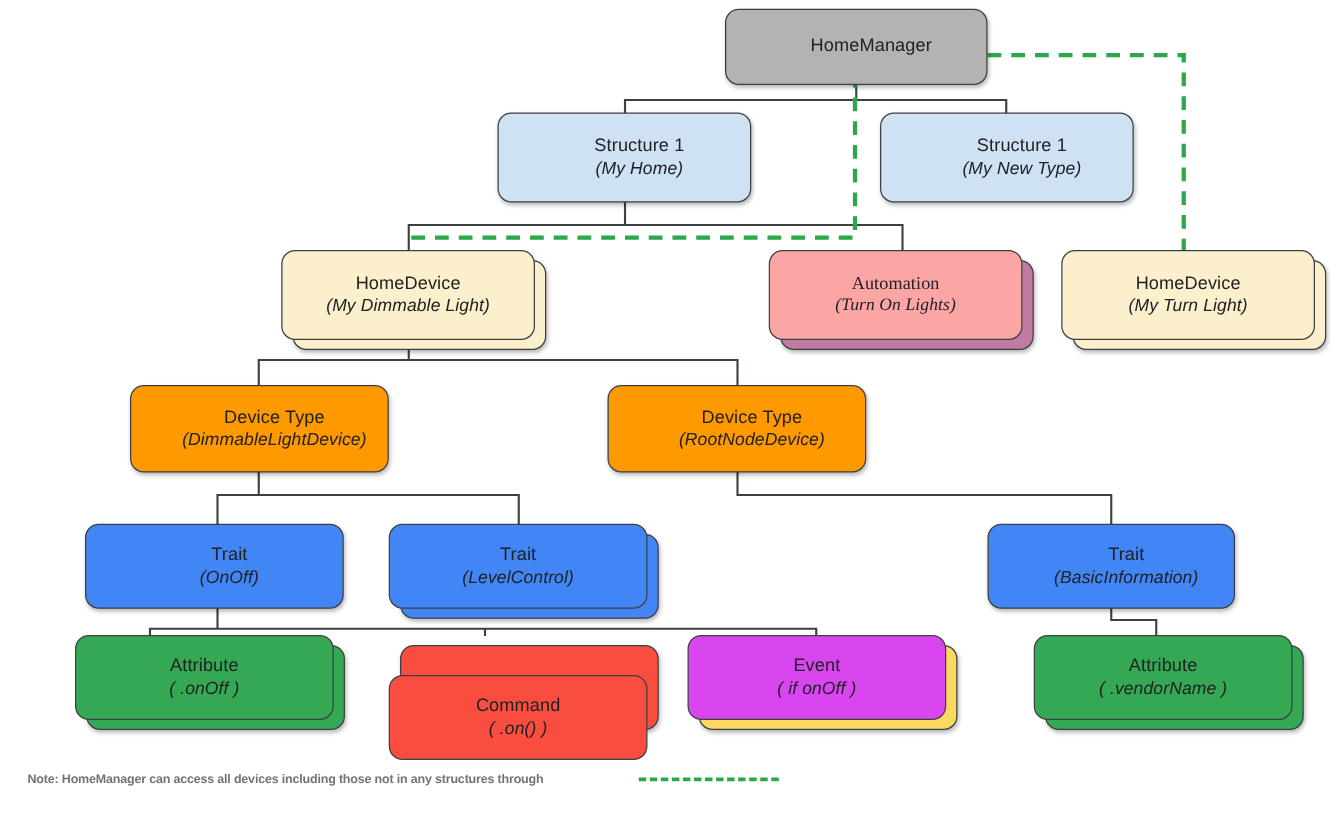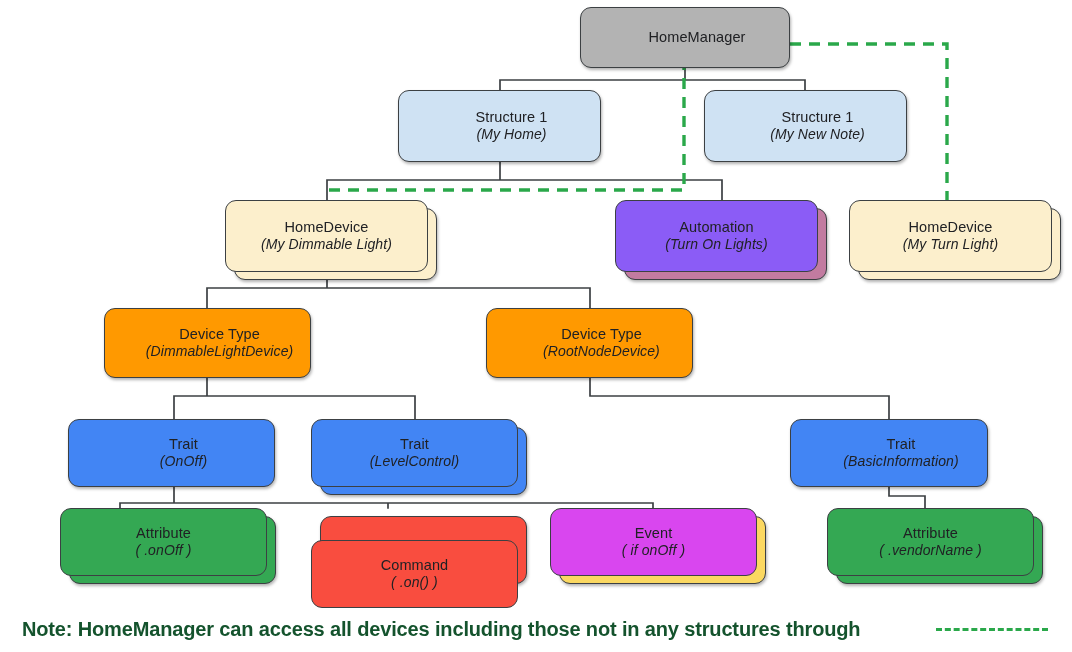--- a/index.html
+++ b/index.html
@@ -55,23 +55,23 @@
     position:absolute;
     z-index:4;
     left:22px;
     top:618px;
     width:1030px;
     display:flex;
     align-items:center;
     gap:14px;
   }
   #note .txt{
-    font-size:20px;
+    font-size:10px;
     font-weight:bold;
-    color:#14532d;
+    color:#737373;
     white-space:nowrap;
     letter-spacing:-.15px;
   }
   #note .legend-dash{
     width:112px;
     height:0;
     border-top:3.4px dashed #2aa84a;
     margin-left:62px;
   }
 </style>
@@ -108,31 +108,31 @@
     <span class="l1">HomeManager</span>
   </div>
 
   <div class="node drop" style="left:398px;top:90px;width:203px;height:72px;background:#cfe2f3;">
     <span class="l1">Structure 1</span>
     <span class="l2">(My Home)</span>
   </div>
 
   <div class="node drop" style="left:704px;top:90px;width:203px;height:72px;background:#cfe2f3;">
     <span class="l1">Structure 1</span>
-    <span class="l2">(My New Note)</span>
+    <span class="l2">(My New Type)</span>
   </div>
 
   <div class="stack drop" style="left:234px;top:208px;width:203px;height:72px;background:#fcefcc;"></div>
   <div class="node" style="left:225px;top:200px;width:203px;height:72px;background:#fcefcc;">
     <span class="l1">HomeDevice</span>
     <span class="l2">(My Dimmable Light)</span>
   </div>
 
   <div class="stack drop" style="left:624px;top:208px;width:203px;height:72px;background:#c27ba0;"></div>
-  <div class="node" style="left:615px;top:200px;width:203px;height:72px;background:#8b5cf6;">
+  <div class="node" style="left:615px;top:200px;width:203px;height:72px;background:#fca5a5;font-family:Liberation Serif, serif;">
     <span class="l1">Automation</span>
     <span class="l2">(Turn On Lights)</span>
   </div>
 
   <div class="stack drop" style="left:858px;top:208px;width:203px;height:72px;background:#fcefcc;"></div>
   <div class="node" style="left:849px;top:200px;width:203px;height:72px;background:#fcefcc;">
     <span class="l1">HomeDevice</span>
     <span class="l2">(My Turn Light)</span>
   </div>
 

